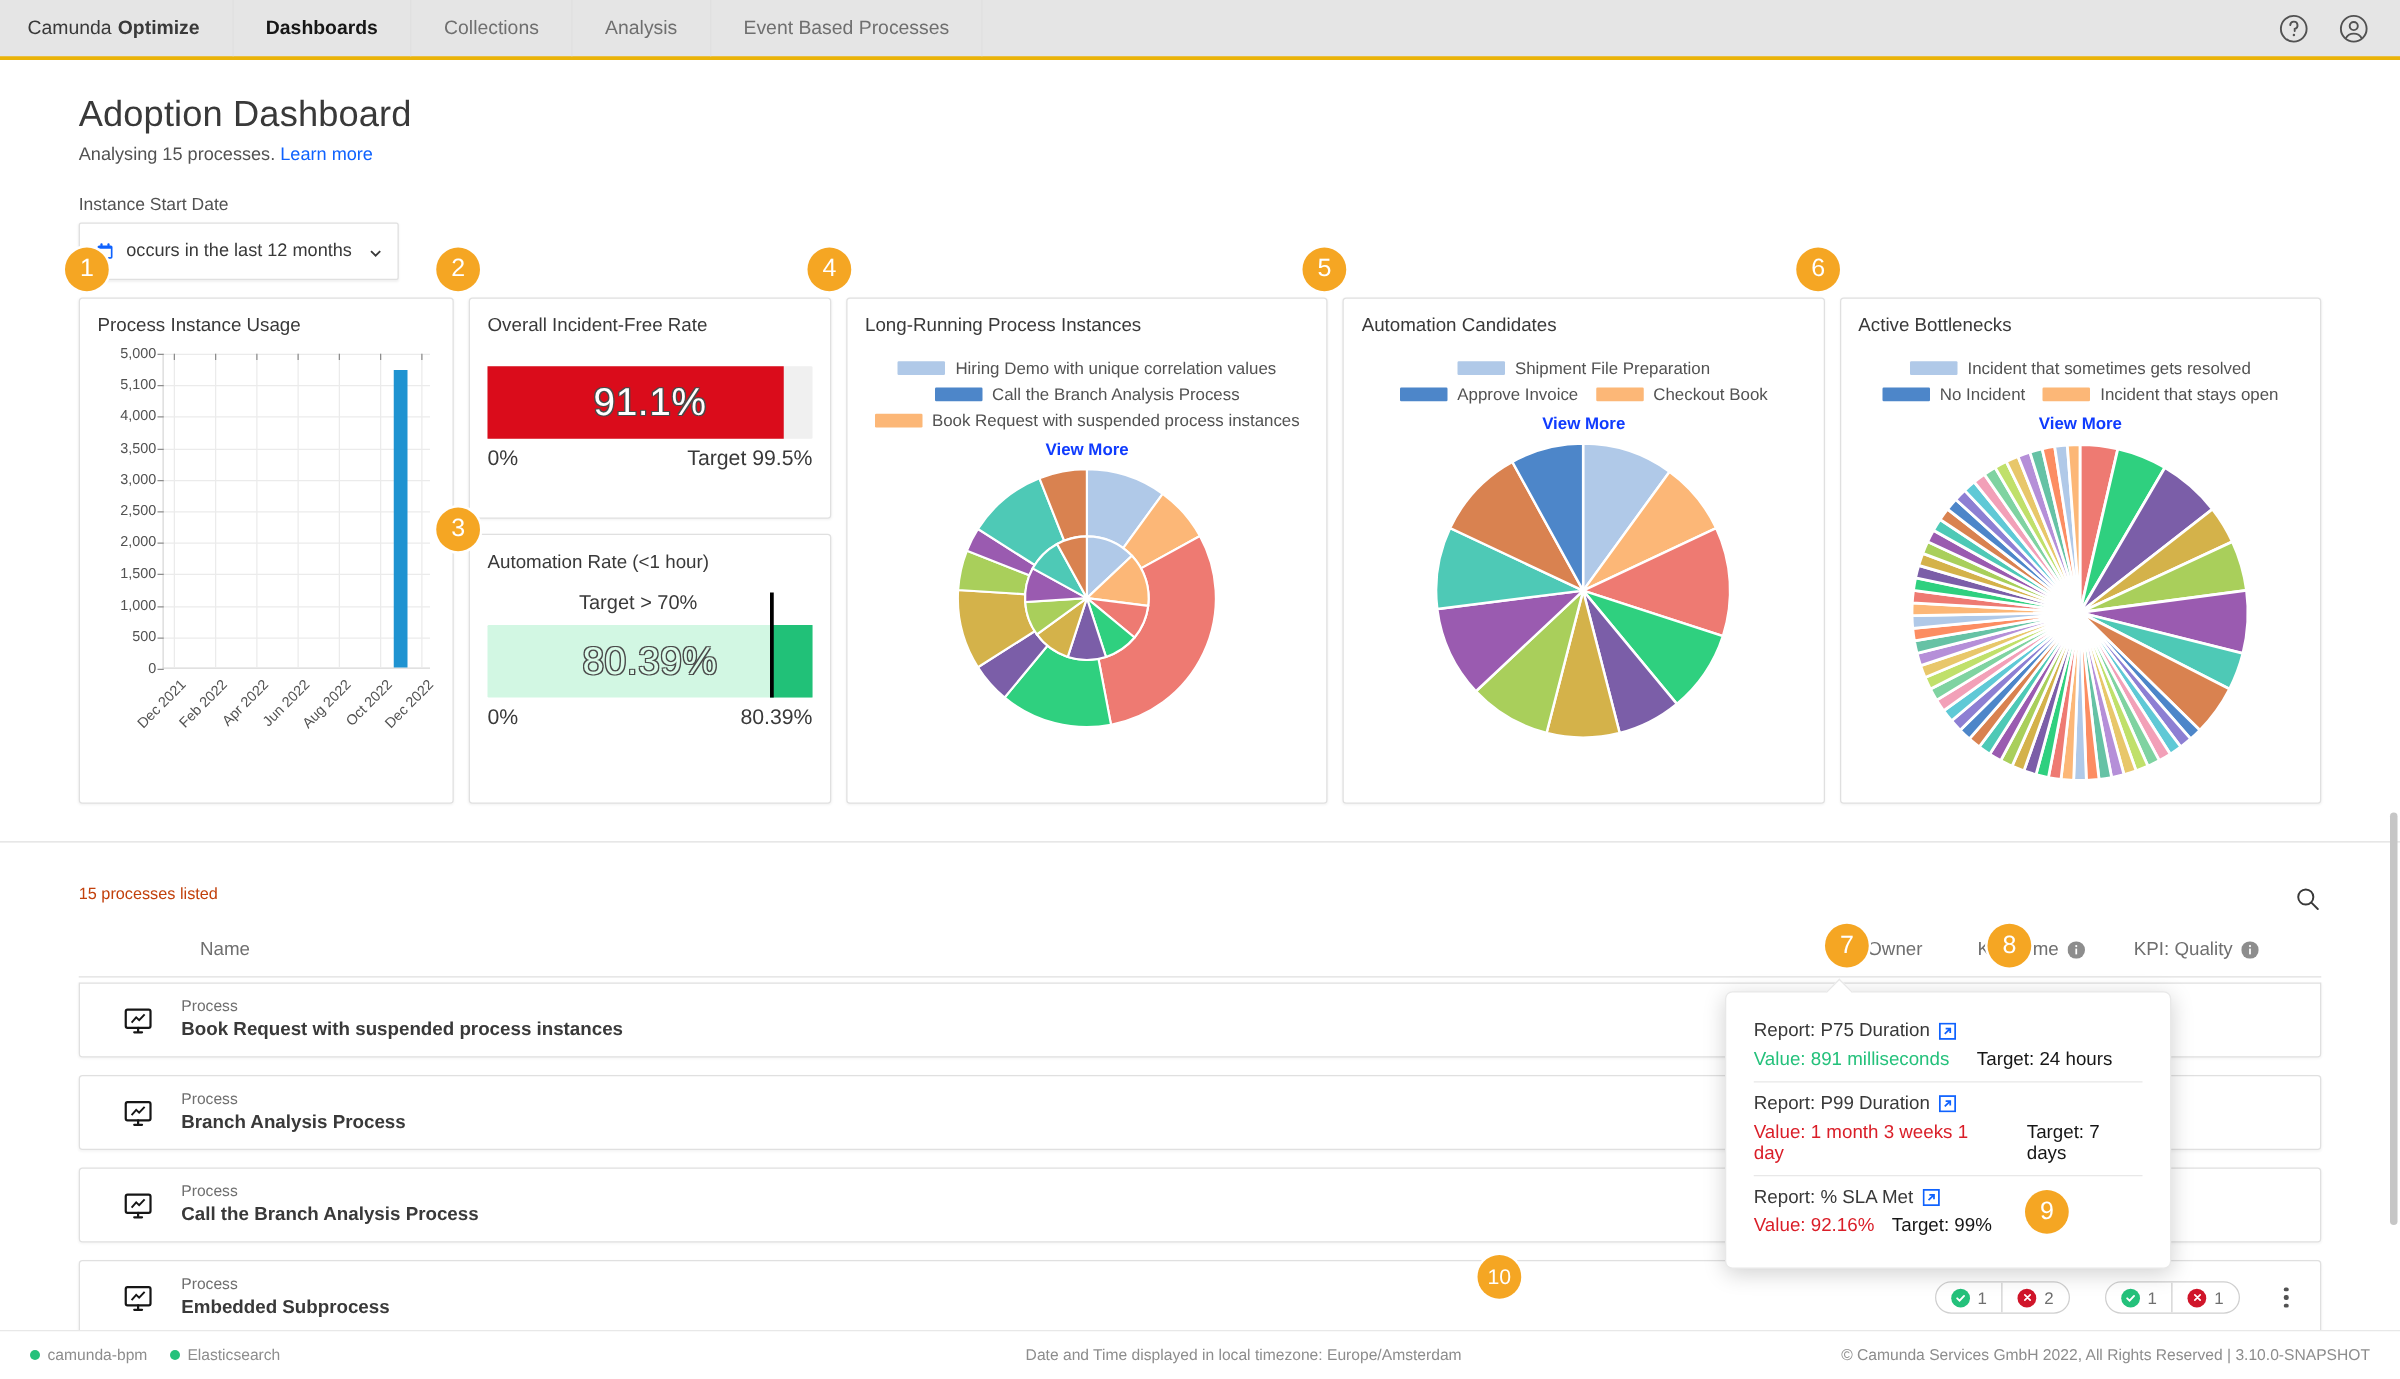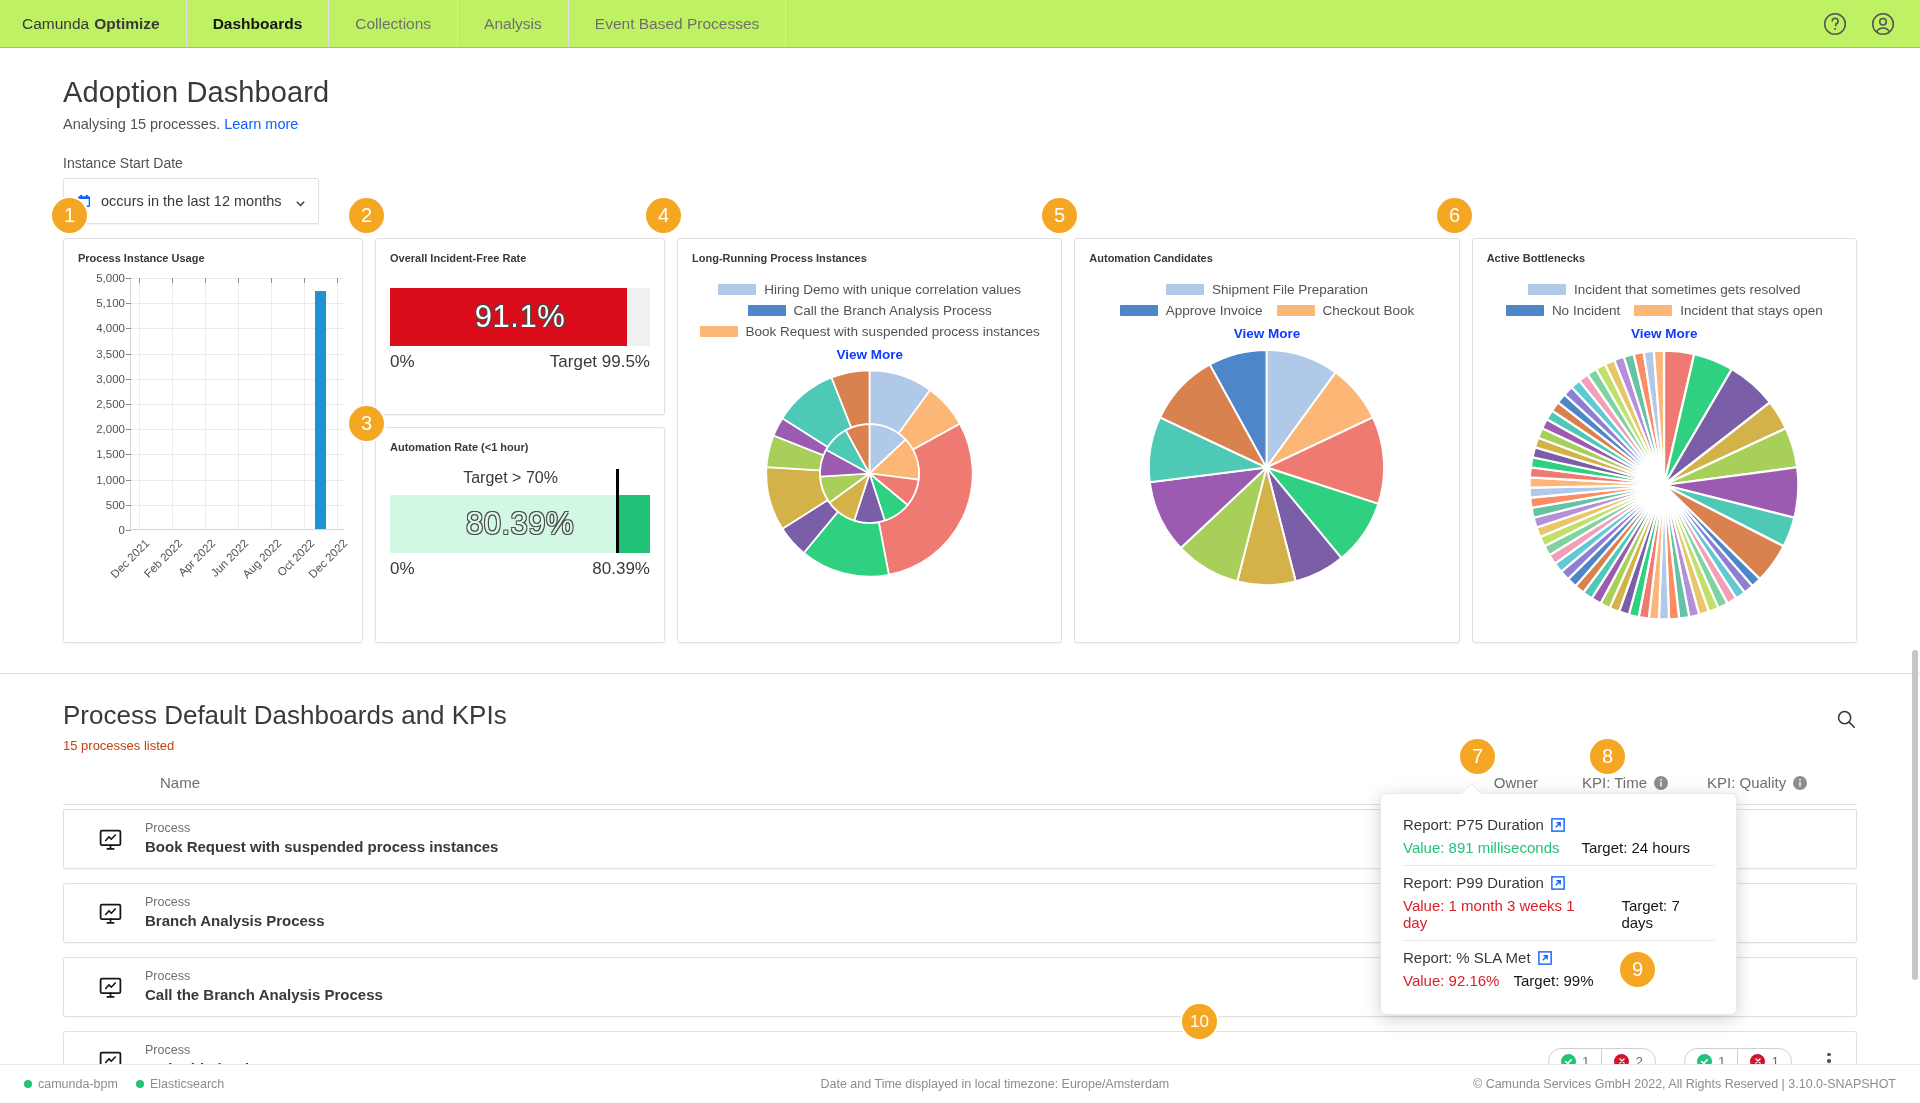--- a/index.html
+++ b/index.html
@@ -7,23 +7,23 @@
     width: 1920px; height: 1103px;
     font-family: "Liberation Sans", sans-serif;
     background: #fff; color: #393939;
     overflow: hidden;
   }
   body { position: relative; }
 
   
   .topbar {
     height: 48px; width: 100%;
-    border-bottom: 1px solid #eab308;
+    border-bottom: 3px solid #eab308;
     display: flex; align-items: stretch;
-    background: #bef264;
+    background: #e5e5e5;
     position: relative;
   }
   .brand {
     display: flex; align-items: center;
     padding: 0 26px 0 22px;
     font-size: 15.5px; color: #393939;
     border-right: 1px solid #e0e0e0;
     white-space: nowrap;
   }
   .brand b { font-weight: 700; margin-left: 5px; }
@@ -60,21 +60,21 @@
   .cardrow {
     display: flex; gap: 12px; padding: 0 63px 0 63px;
     margin-top: 14px; align-items: stretch;
   }
   .card {
     background: #fff; border: 1px solid #e0e0e0; border-radius: 3px;
     box-shadow: 0 1px 2px rgba(0,0,0,.05);
     padding: 13px 14px 14px 14px;
     position: relative;
   }
-  .card-title { font-size: 11px; font-weight: 700; color: #393939; }
+  .card-title { font-size: 15px; font-weight: 400; color: #393939; }
   .c1 { width: 300px; height: 405px; }
   .c2col { width: 290px; display: flex; flex-direction: column; gap: 12px; }
   .c2 { height: 177px; }
   .c3 { height: 216px; }
   .cpie { flex: 1; height: 405px; }
 
   
   .barchart { position: relative; margin-top: 6px; width: 272px; height: 330px; }
   .bc-plot { position: absolute; left: 52px; top: 8px; right: 6px; bottom: 70px;
              border-left: 1px solid #d8d8d8; border-bottom: 1px solid #d8d8d8; }
@@ -512,21 +512,20 @@
           <path d="M100 100L85.520867472508 5.098183783178712A96 96 0 0 1 92.73964039509205 4.27493965315341Z" fill="#b0c9e8" stroke="#fff" stroke-width="1.6"></path>
           <path d="M100 100L92.73964039509205 4.27493965315341A96 96 0 0 1 99.9999999999999 4Z" fill="#fcb777" stroke="#fff" stroke-width="1.6"></path>
         </svg>
     </div>
   </div>
 </div>
 
 <div class="listsec">
   <div class="listhead">
     <div>
-      <div class="listtitle">Process Default Dashboards and KPIs</div>
       <div class="listsub">15 processes listed</div>
     </div>
     <span class="searchicon">
       <svg viewBox="0 0 24 24" fill="none" stroke="currentColor" stroke-width="1.7">
         <circle cx="10.5" cy="10.5" r="6.6"></circle>
           <path d="M15.4 15.4 21 21" stroke-linecap="round"></path>
       </svg>
     </span>
   </div>
 

